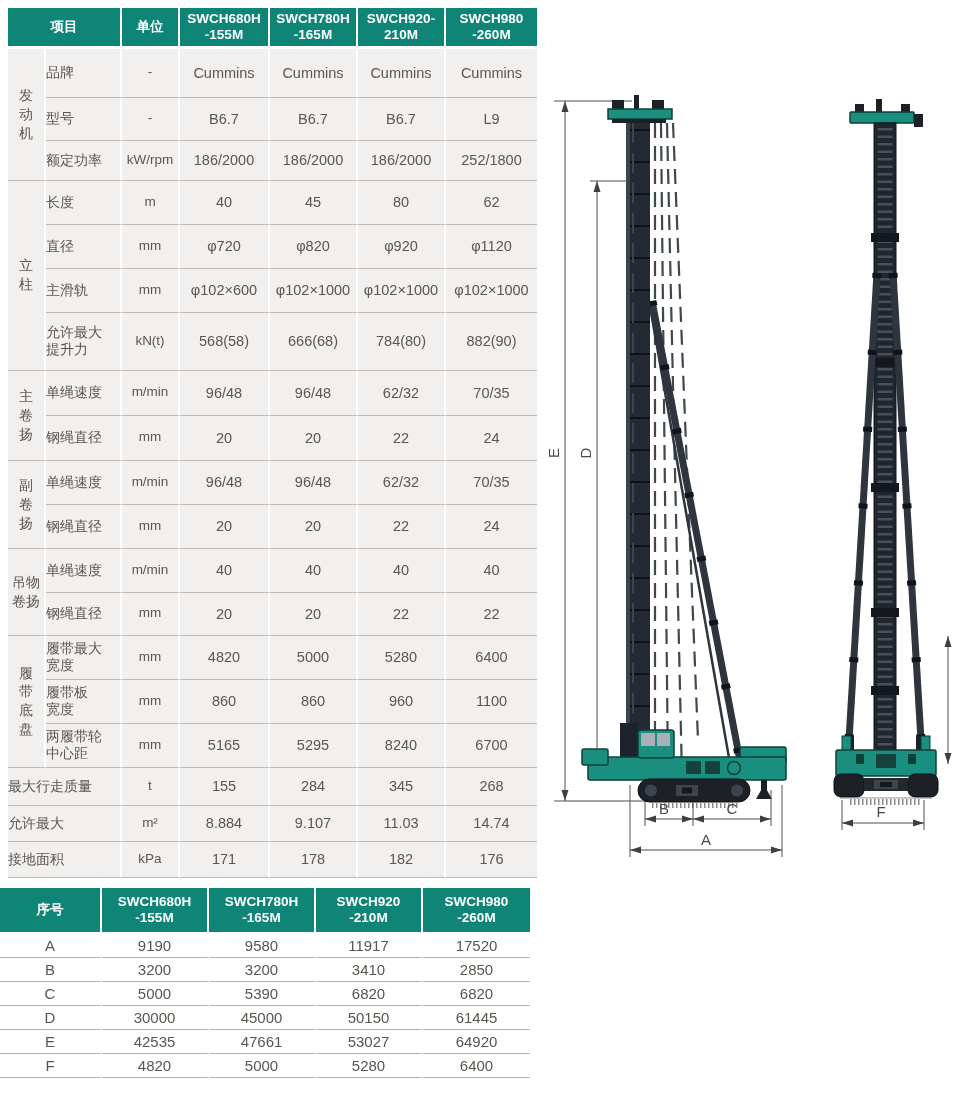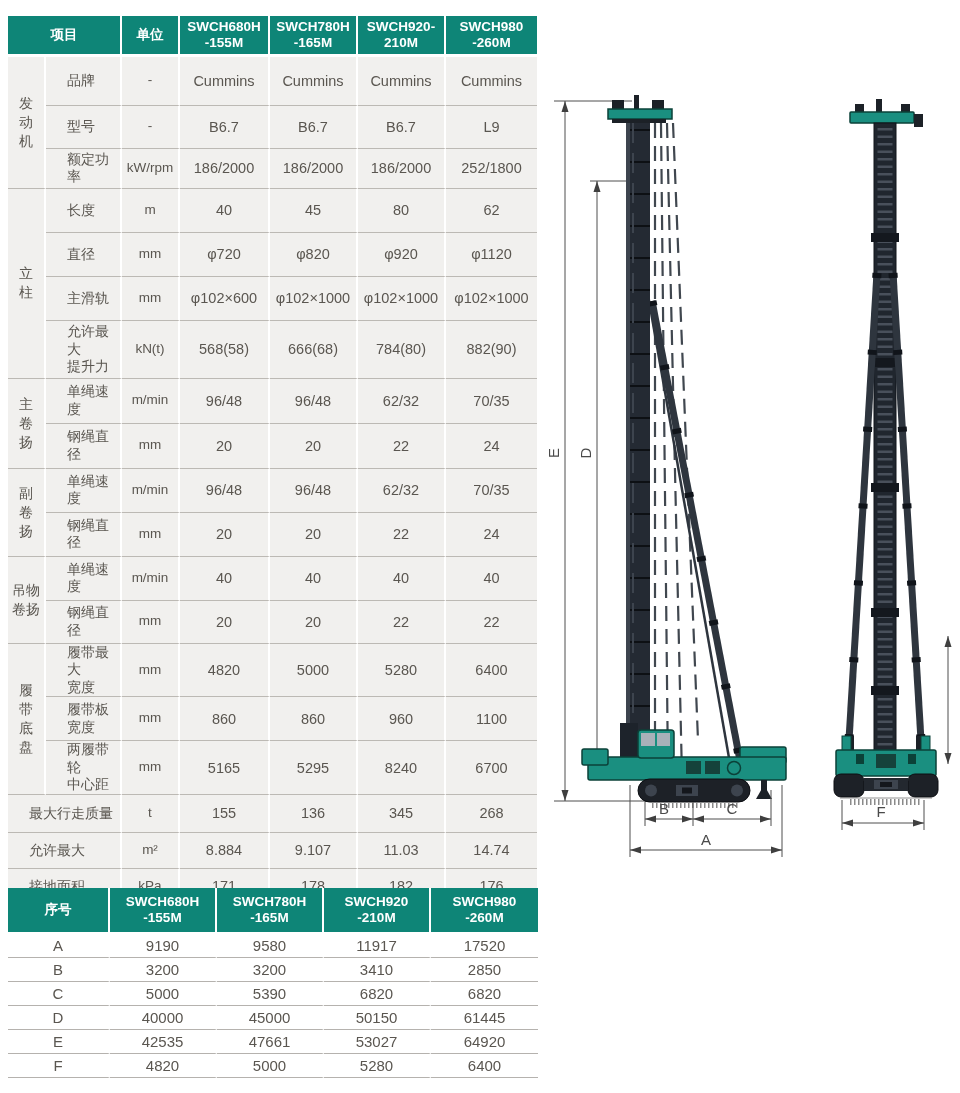--- a/index.html
+++ b/index.html
@@ -3,37 +3,37 @@
 <meta charset="utf-8">
 <style>
   html,body{margin:0;padding:0;}
   body{
     width:960px;height:1093px;position:relative;background:#ffffff;
     font-family:"Liberation Sans","DejaVu Sans",sans-serif;
     color:#5a5650;
   }
   
   table{border-collapse:separate;border-spacing:0;table-layout:fixed;}
-  .spec{position:absolute;left:8px;top:16px;width:529px;}
+  .spec{position:absolute;left:8px;top:8px;width:529px;}
   .spec th{
     background:#0e8577;color:#ffffff;font-weight:bold;font-size:13.5px;line-height:1.18;
     text-align:center;vertical-align:middle;white-space:pre-line;
     border-right:2px solid #ffffff;border-bottom:3px solid #ffffff;padding:3px 0;
   }
   .spec th:last-child,.spec td:last-child{border-right:none;}
   .spec td{
     background:#f1f0ee;border-right:2px solid #ffffff;border-bottom:1px solid #bcb9b4;
     font-size:14.5px;text-align:center;vertical-align:middle;line-height:1.25;
     white-space:pre-line;padding:0;
   }
   .spec td.gcell{font-size:14px;line-height:1.35;}
-  .spec td.lcell{text-align:left;padding-left:21px;font-size:14px;}
+  .spec td.lcell{text-align:left;padding-left:0;font-size:14px;}
   .spec td.ucell{font-size:13.5px;}
   
-  .dims{position:absolute;left:8px;top:888px;width:530px;}
+  .dims{position:absolute;left:0;top:888px;width:530px;}
   .dims th{
     background:#0e8577;color:#ffffff;font-weight:bold;font-size:13.5px;line-height:1.18;
     text-align:center;vertical-align:middle;white-space:pre-line;
     border-right:2px solid #ffffff;border-bottom:2px solid #ffffff;padding:3px 0;height:38px;
   }
   .dims th:last-child,.dims td:last-child{border-right:none;}
   .dims td{
     background:#ffffff;border-right:2px solid #ffffff;border-bottom:1px solid #b5b2ae;
     font-size:15px;text-align:center;vertical-align:middle;height:23px;padding:0;
   }
@@ -219,21 +219,21 @@
     <td class="ucell">mm</td>
     <td>5165</td>
     <td>5295</td>
     <td>8240</td>
     <td>6700</td>
   </tr>
   <tr style="height:38px">
     <td class="lcell" colspan="2">最大行走质量</td>
     <td class="ucell">t</td>
     <td>155</td>
-    <td>136</td>
+    <td>284</td>
     <td>345</td>
     <td>268</td>
   </tr>
   <tr style="height:36px">
     <td class="lcell" colspan="2">允许最大</td>
     <td class="ucell">m²</td>
     <td>8.884</td>
     <td>9.107</td>
     <td>11.03</td>
     <td>14.74</td>
@@ -450,21 +450,21 @@
   </tr>
   <tr>
     <td>C</td>
     <td>5000</td>
     <td>5390</td>
     <td>6820</td>
     <td>6820</td>
   </tr>
   <tr>
     <td>D</td>
-    <td>40000</td>
+    <td>30000</td>
     <td>45000</td>
     <td>50150</td>
     <td>61445</td>
   </tr>
   <tr>
     <td>E</td>
     <td>42535</td>
     <td>47661</td>
     <td>53027</td>
     <td>64920</td>

